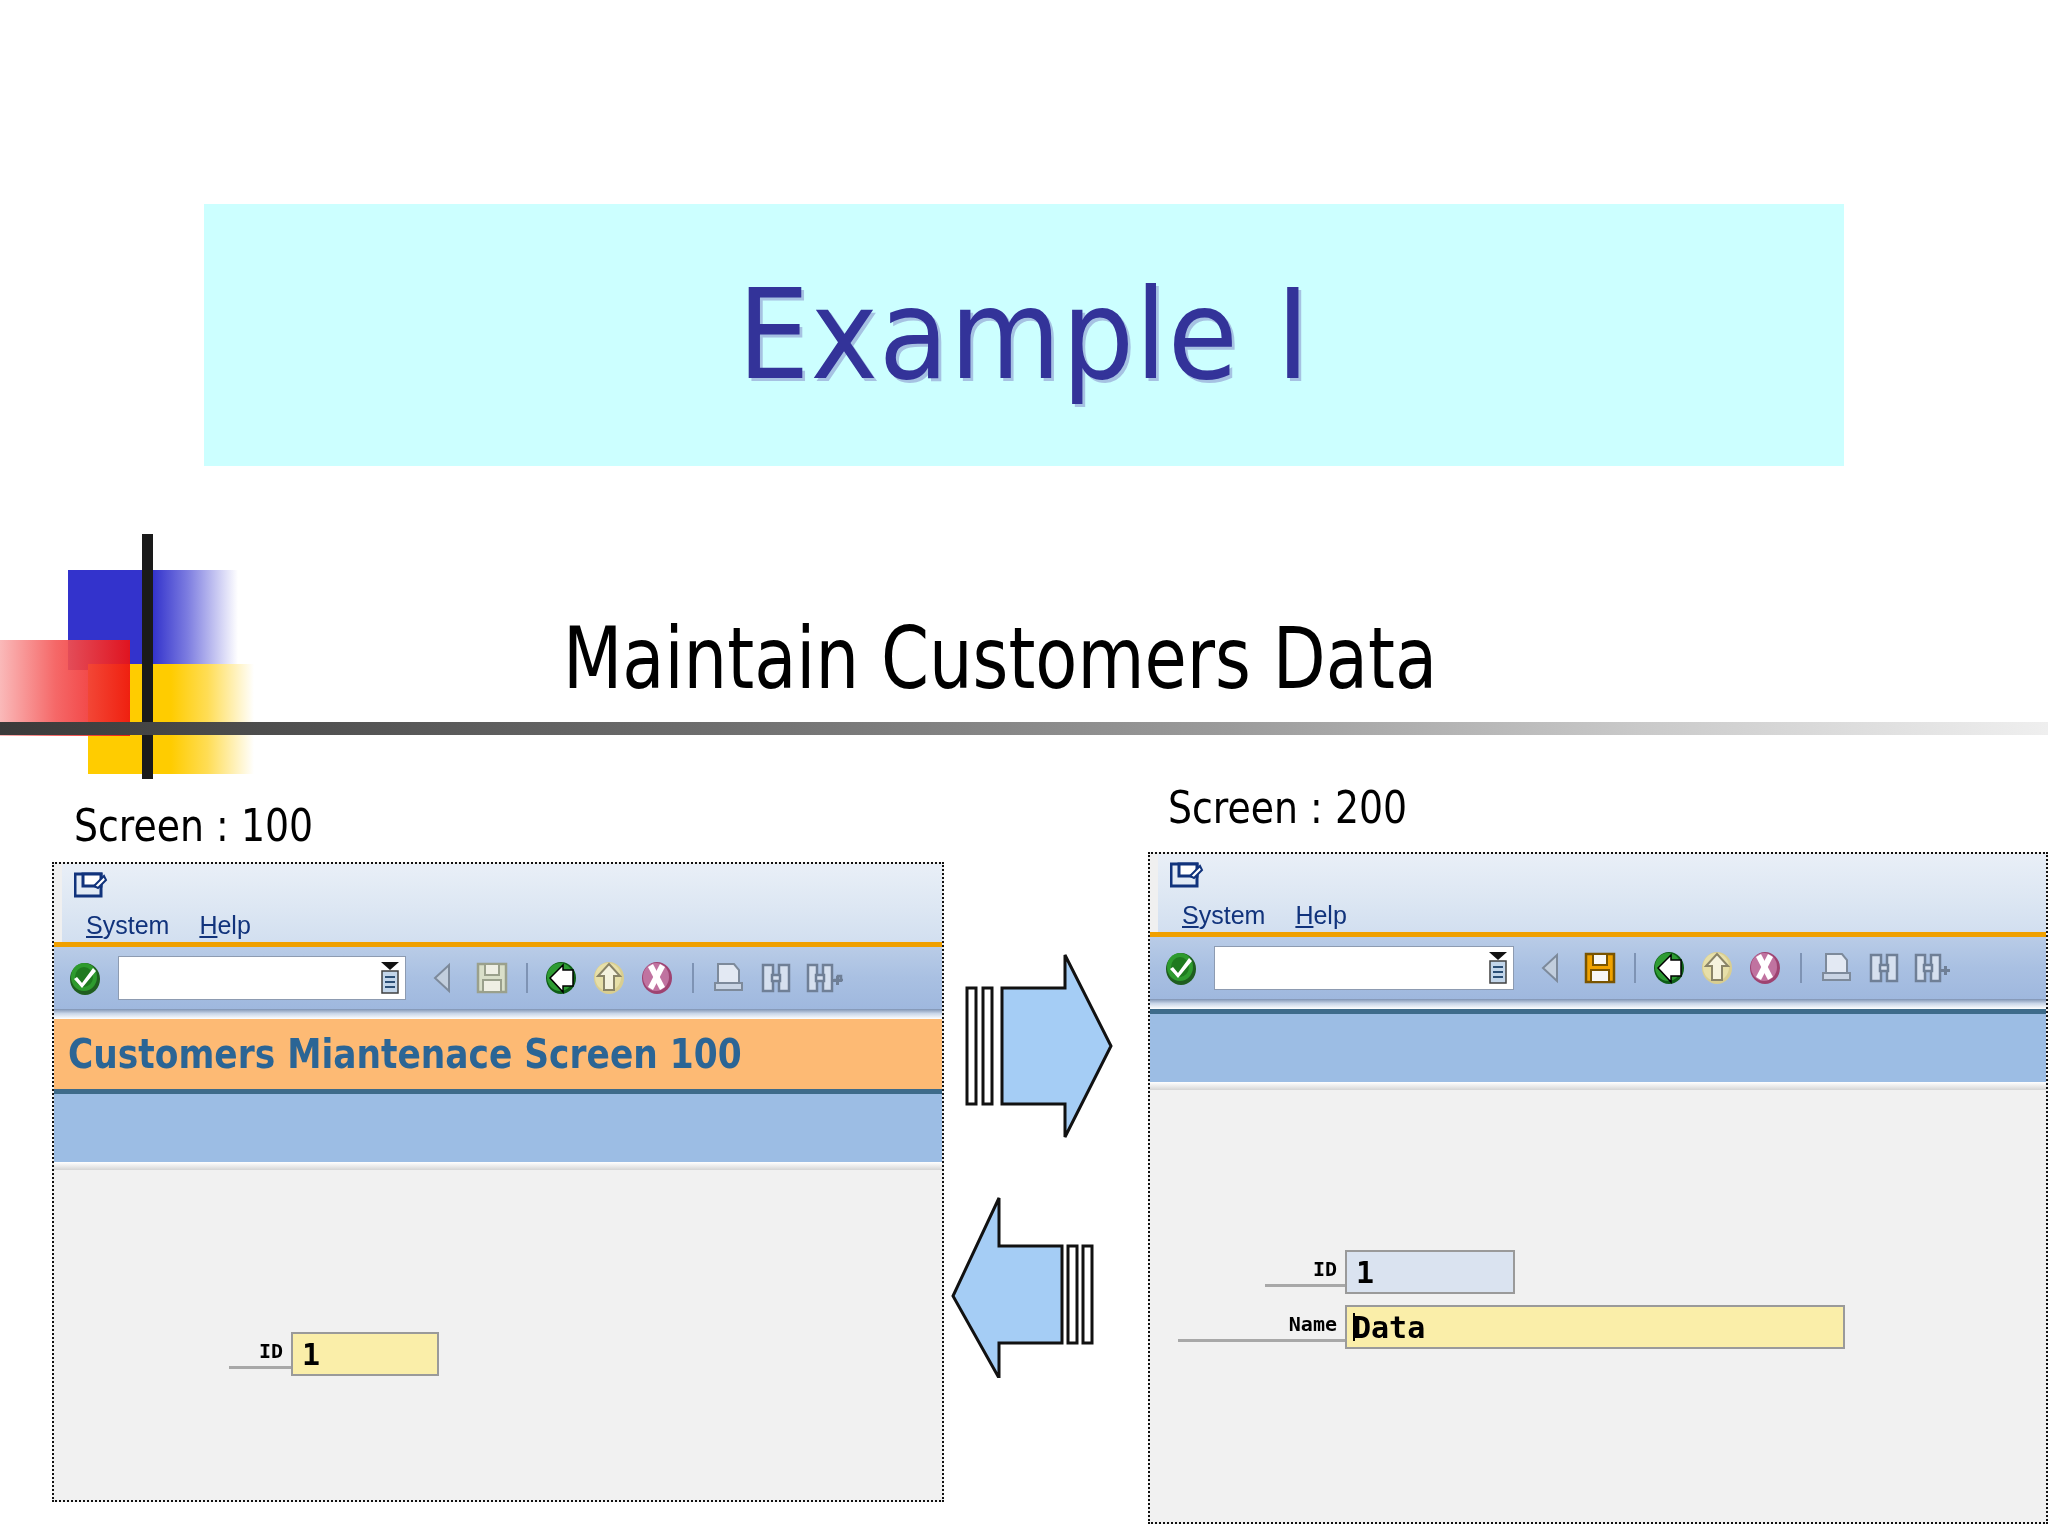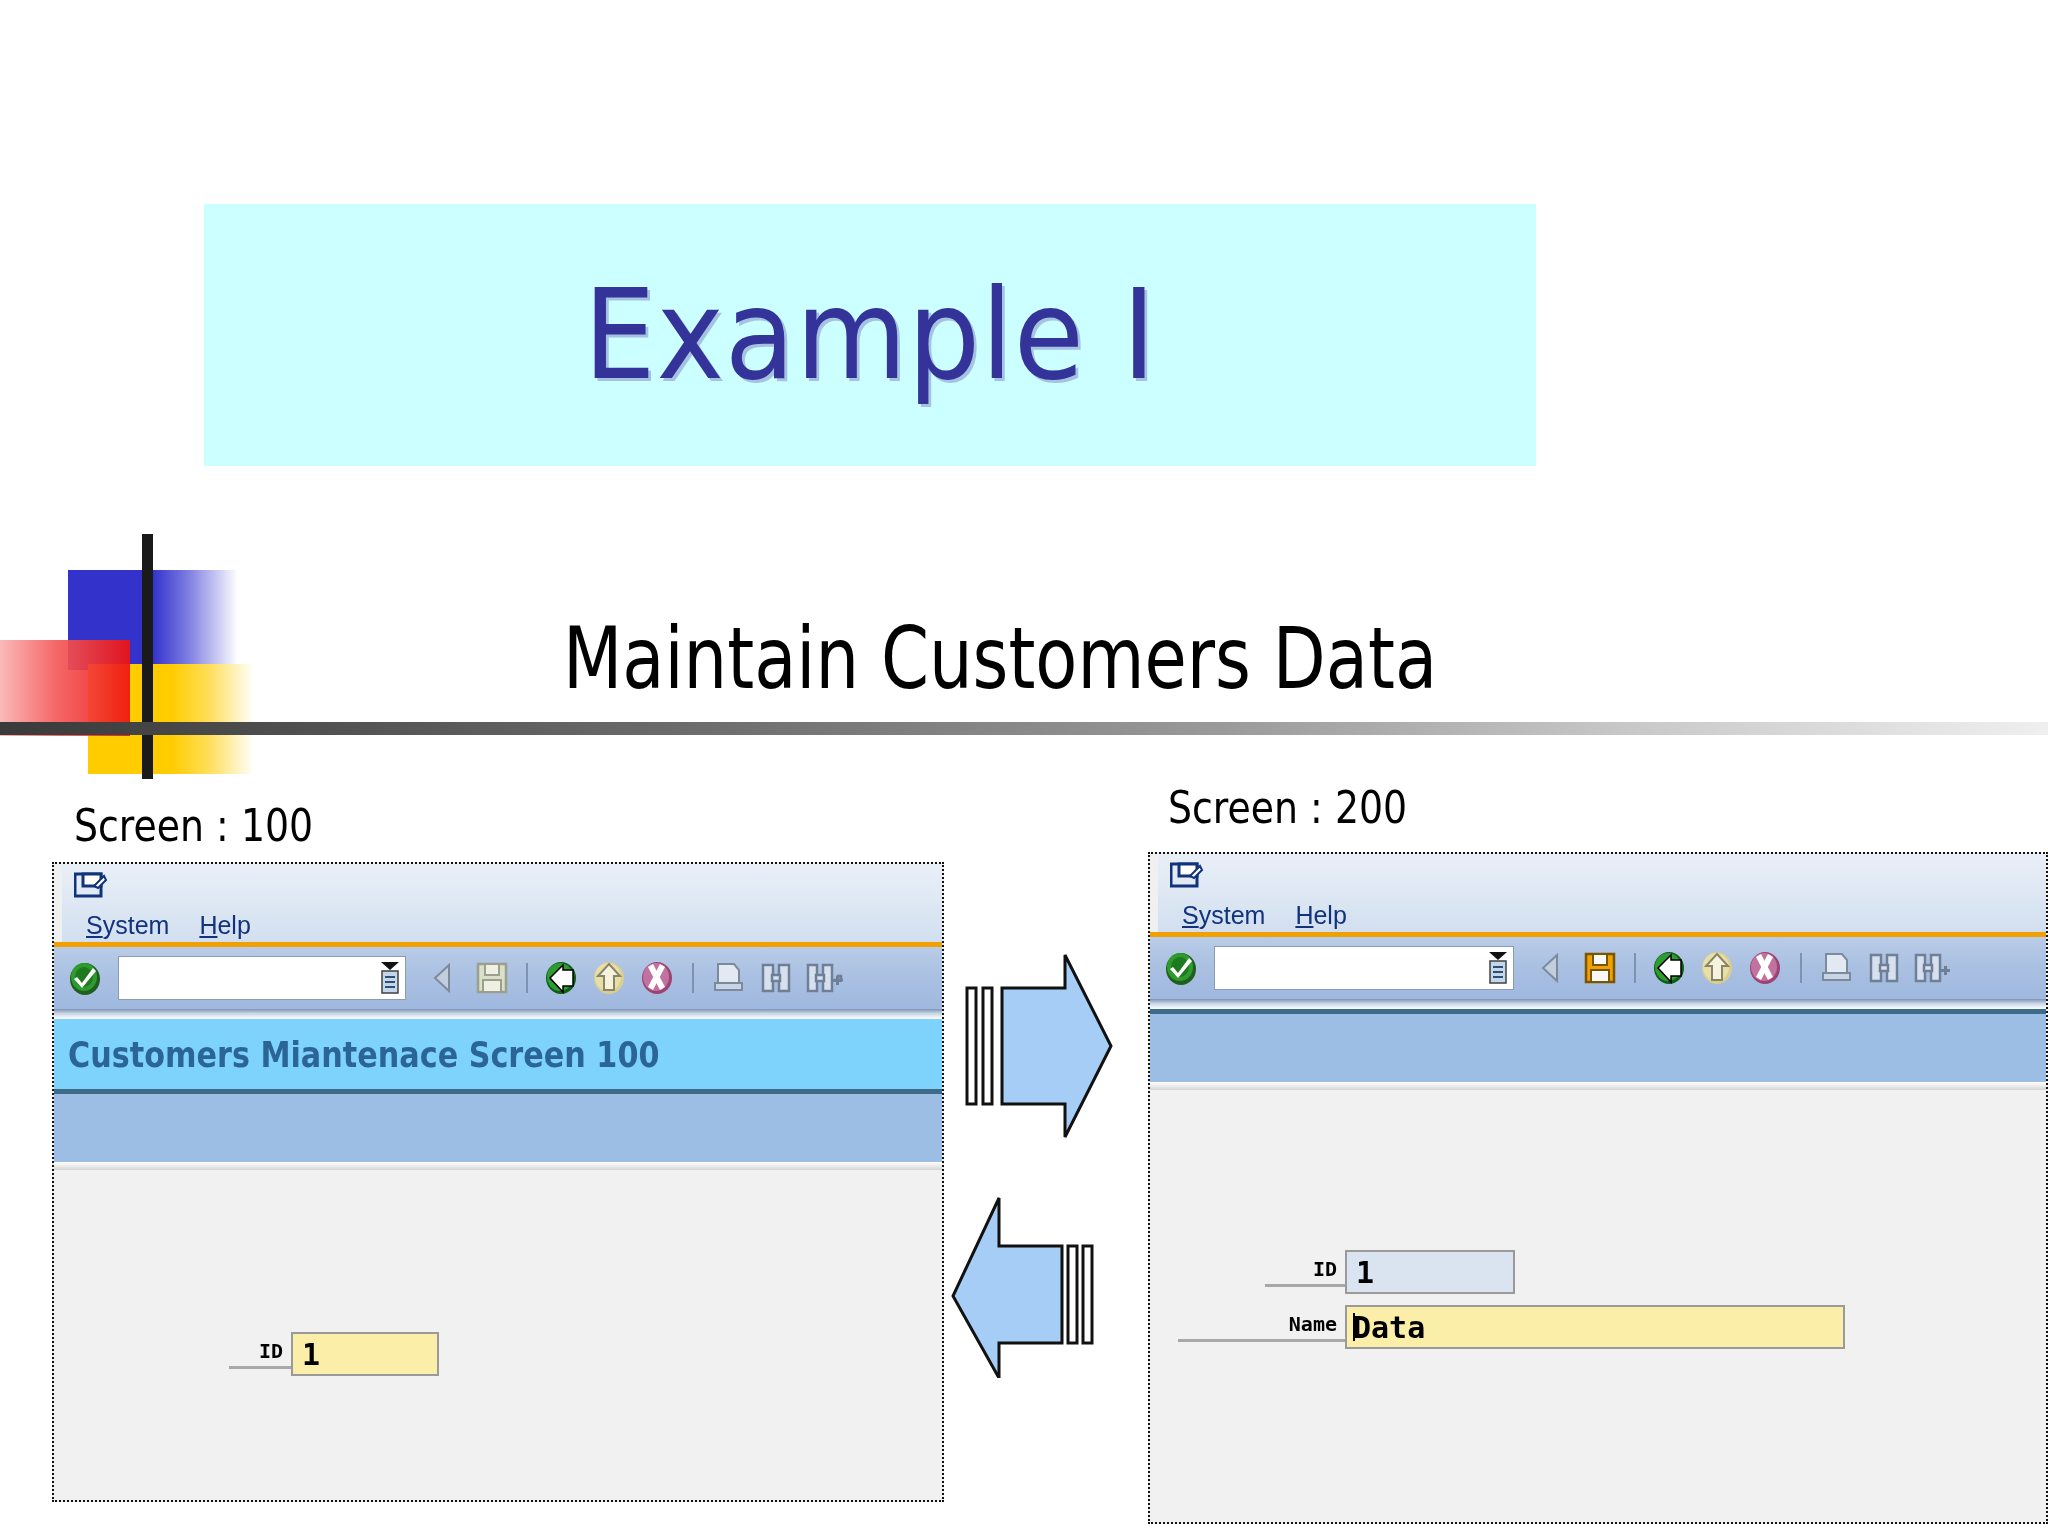--- a/index.html
+++ b/index.html
@@ -9,21 +9,21 @@
     background:#ffffff;
     font-family:"Liberation Sans", sans-serif;
     overflow:hidden;
     position:relative;
   }
 
   
   #title-banner{
     position:absolute;
     left:204px; top:204px;
-    width:1332px; height:262px;
+    width:1640px; height:262px;
     background:#CCFFFF;
   }
   #slide-title{
     position:absolute;
     left:0; top:0; width:100%; height:100%;
     display:flex; align-items:center; justify-content:center;
     font-family:"DejaVu Sans", sans-serif;
     font-size:124px;
     font-weight:400;
     color:#333399;
@@ -169,27 +169,27 @@
   }
   .tb-gap{width:14px;}
 
   .sap-under-toolbar{
     height:10px;
     background:linear-gradient(to bottom,#7F93B3 0%,#C9D6E8 45%,#FFFFFF 100%);
   }
 
   .sap-screen-title{
     height:70px;
-    background:#7dd3fc;
+    background:#fdba74;
     display:flex; align-items:center;
     padding-left:14px;
     box-sizing:border-box;
     font-family:"DejaVu Sans", sans-serif;
     font-weight:bold;
-    font-size:36px;
+    font-size:41px;
     color:#2B6595;
     letter-spacing:0px;
     transform-origin:left center;
   }
   .sap-screen-title span{ transform:scaleX(0.84); transform-origin:left center; display:inline-block; white-space:nowrap;}
 
   .sap-title-rule{height:5px;background:#3E6B8A;}
   .sap-blue-band{height:68px;background:#9CBDE4;}
   .sap-band-rule{height:8px;background:linear-gradient(to bottom,#FFFFFF 0%,#E7E7E7 60%,#D5D5D5 100%);}
 

